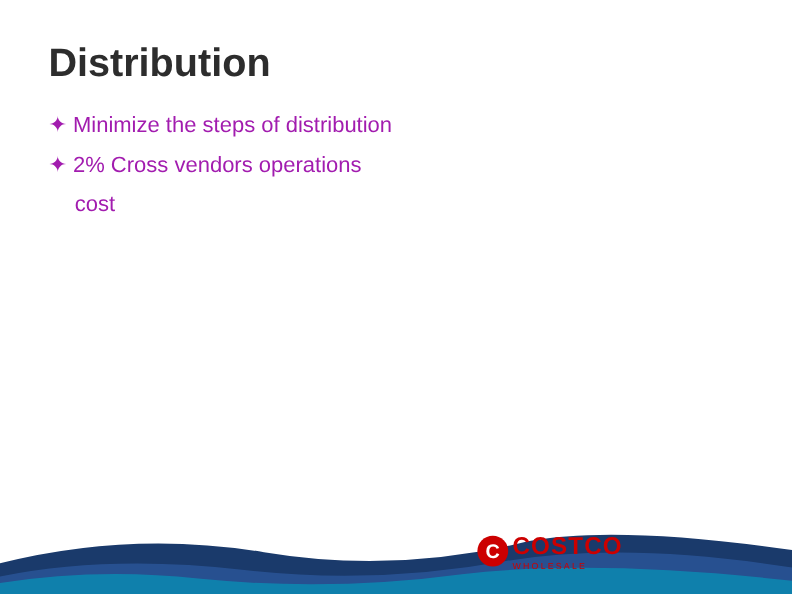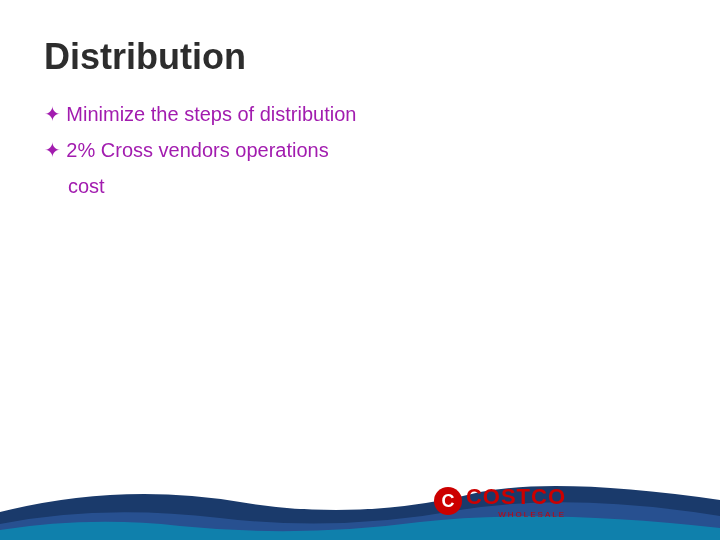--- a/index.html
+++ b/index.html
@@ -99,21 +99,20 @@
     }
 
     .logo-row {
       display: flex;
       align-items: center;
     }
 
     .logo-text-col {
       display: flex;
       flex-direction: column;
-      text-align: right;
     }
   </style>
 </head>
 <body>
 
 <div class="slide">
   <div class="content">
     <h1 class="title">Distribution</h1>
 
     <ul class="bullet-list">

